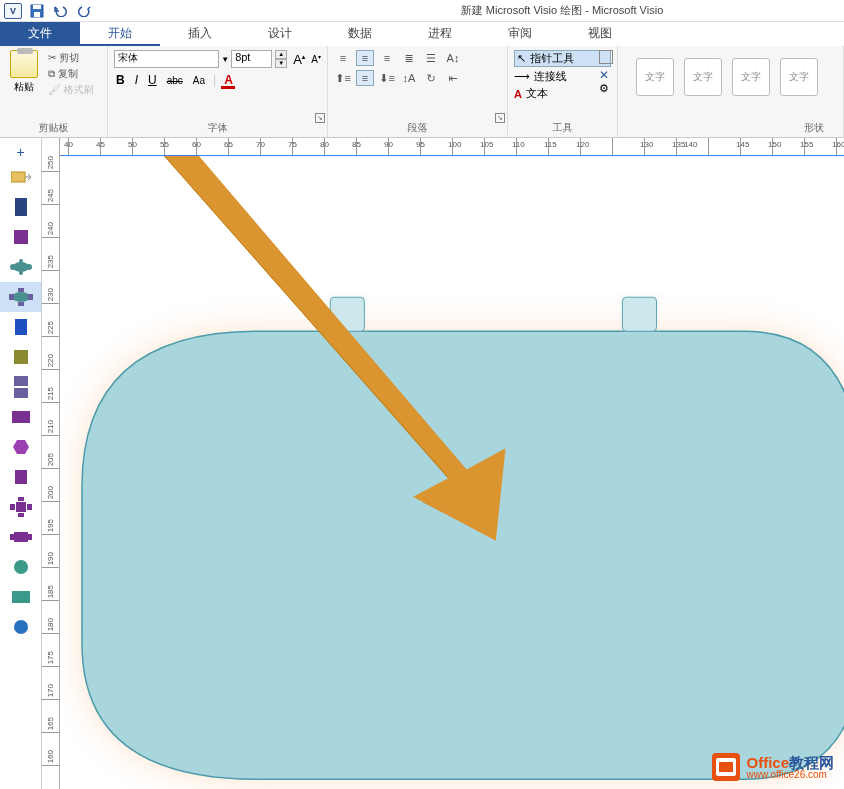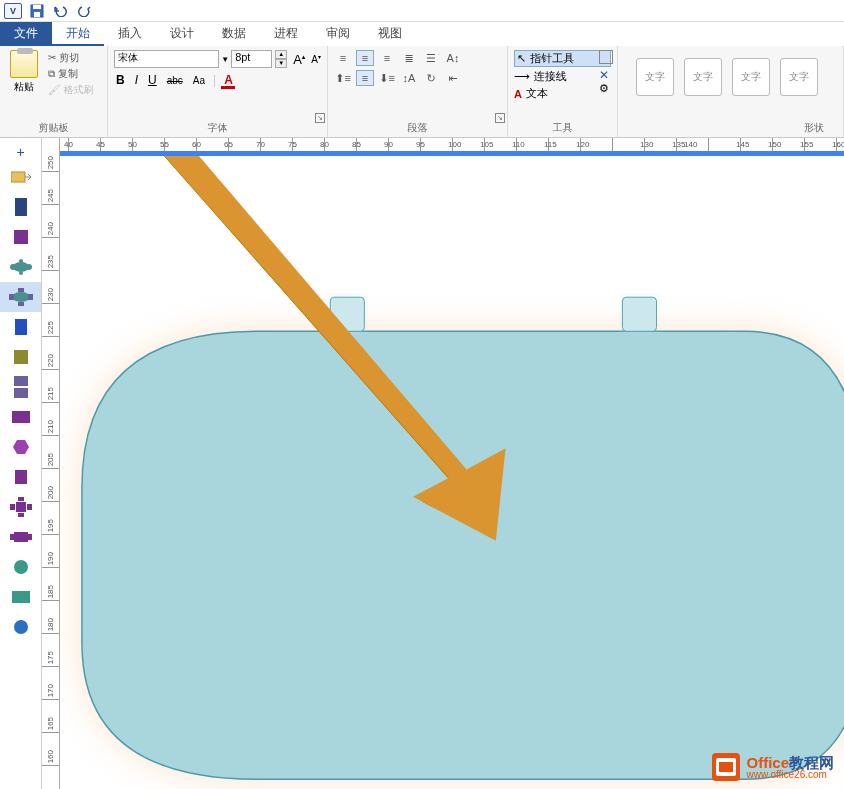--- a/index.html
+++ b/index.html
@@ -5,21 +5,21 @@
 * { box-sizing: border-box; margin: 0; padding: 0; font-family: "Microsoft YaHei", sans-serif; }
 body { width: 844px; height: 789px; background: #fff; overflow: hidden; position: relative; }
 
 .title-bar { height: 22px; background: #fff; border-bottom: 1px solid #ddd; display: flex; align-items: center; font-size: 11px; }
 .qat { display: flex; align-items: center; gap: 2px; padding-left: 2px; }
 .qat-btn { width: 22px; height: 20px; display: flex; align-items: center; justify-content: center; cursor: pointer; }
 .visio-icon { width: 18px; height: 16px; background: #f0f4fb; border: 1px solid #3b5998; border-radius: 2px; display:flex; align-items:center; justify-content:center; font-size:9px; font-weight:bold; color:#2a4480;}
 .title-text { position: absolute; left: 50%; transform: translateX(-50%); color: #444; margin-left: 140px; }
 
 .tabs { height: 24px; display: flex; background: #fff; font-size: 12px; }
-.tab { padding: 3px 14px; cursor: pointer; color: #444; }
+.tab { padding: 3px 28px; cursor: pointer; color: #444; }
 .tab-file { background: #2a579a; color: #fff; }
 .tab-active { color: #2a579a; border-bottom: 2px solid #2a579a; }
 
 .ribbon { height: 92px; border-bottom: 1px solid #c9c9c9; display: flex; background: #f6f6f6; position: relative; }
 .ribbon-group { border-right: 1px solid #ddd; padding: 4px 6px 2px 6px; display: flex; flex-direction: column; justify-content: space-between; }
 .group-label { font-size: 10px; color: #666; text-align: center; margin-top: 2px; }
 .clipboard-group { width: 108px; }
 .clip-main { display: flex; gap: 2px; }
 .paste-btn { width: 36px; display: flex; flex-direction: column; align-items: center; font-size: 10px; gap: 2px; }
 .paste-icon { width: 28px; height: 28px; background: linear-gradient(#fffae0,#f5e8a0); border: 1px solid #c9a800; border-radius: 2px; position: relative; }
@@ -56,21 +56,21 @@
 
 .workspace { position: absolute; top: 138px; left: 0; right: 0; bottom: 0; display: flex; }
 .shapes-panel { width: 42px; background: #fff; border-right: 1px solid #ccc; padding-top: 4px; }
 .shape-stencil { height: 30px; display:flex; align-items:center; justify-content:center; cursor:pointer; position:relative;}
 .selected-stencil { background:#cde0f5; }
 
 .ruler-v { width: 18px; background:#fff; border-right:1px solid #aaa; position:relative; font-size:8px; color:#555;}
 .rv-tick { position:absolute; right:0; width:100%; text-align:center; border-bottom:1px solid #999; }
 
 .canvas-wrap { flex:1; position:relative; background:#fff; overflow:hidden;}
-.ruler-h { height:18px; border-bottom:5px solid #3b82f6; position:relative; font-size:8px; color:#555; background:#fff;}
+.ruler-h { height:18px; border-bottom:1px solid #3b82f6; position:relative; font-size:8px; color:#555; background:#fff;}
 .rh-tick { position:absolute; top:0; height:100%; border-left:1px solid #999; padding-left:2px; }
 .rh-label { position:absolute; top:2px; }
 
 .canvas { position:absolute; top:18px; left:0; right:0; bottom:0; background:#fff; }
 
 .watermark { position:absolute; bottom:8px; right:10px; display:flex; align-items:center; gap:6px;}
 .wm-icon { width:28px; height:28px; background:#e8500f; border-radius:4px; position:relative;}
 .wm-icon::before { content:""; position:absolute; top:5px; left:4px; width:20px; height:18px; background:#fff; border-radius:2px;}
 .wm-icon::after { content:""; position:absolute; top:9px; left:7px; width:14px; height:10px; background:#e8500f;}
 .wm-text { line-height:1; }
@@ -97,20 +97,21 @@
         <svg width="16" height="12">
           <path d="M10 2 A5 5 0 1 1 4 4 L2 2 M2 2 L2 6 L6 6" fill="none" stroke="#2a579a" stroke-width="1.5"></path>
         </svg>
       </div>
     <div class="qat-btn">
         <svg width="14" height="12">
           <path d="M4 2 A5 5 0 1 0 10 4 L12 2" fill="none" stroke="#2a579a" stroke-width="1.5"></path>
         </svg>
       </div>
   </div>
+  <div class="title-text">新建 Microsoft Visio 绘图 - Microsoft Visio</div>
 </div>
 
 <div class="tabs">
   <div class="tab tab-file">文件</div>
   <div class="tab tab-active">开始</div>
   <div class="tab">插入</div>
   <div class="tab">设计</div>
   <div class="tab">数据</div>
   <div class="tab">进程</div>
   <div class="tab">审阅</div>

